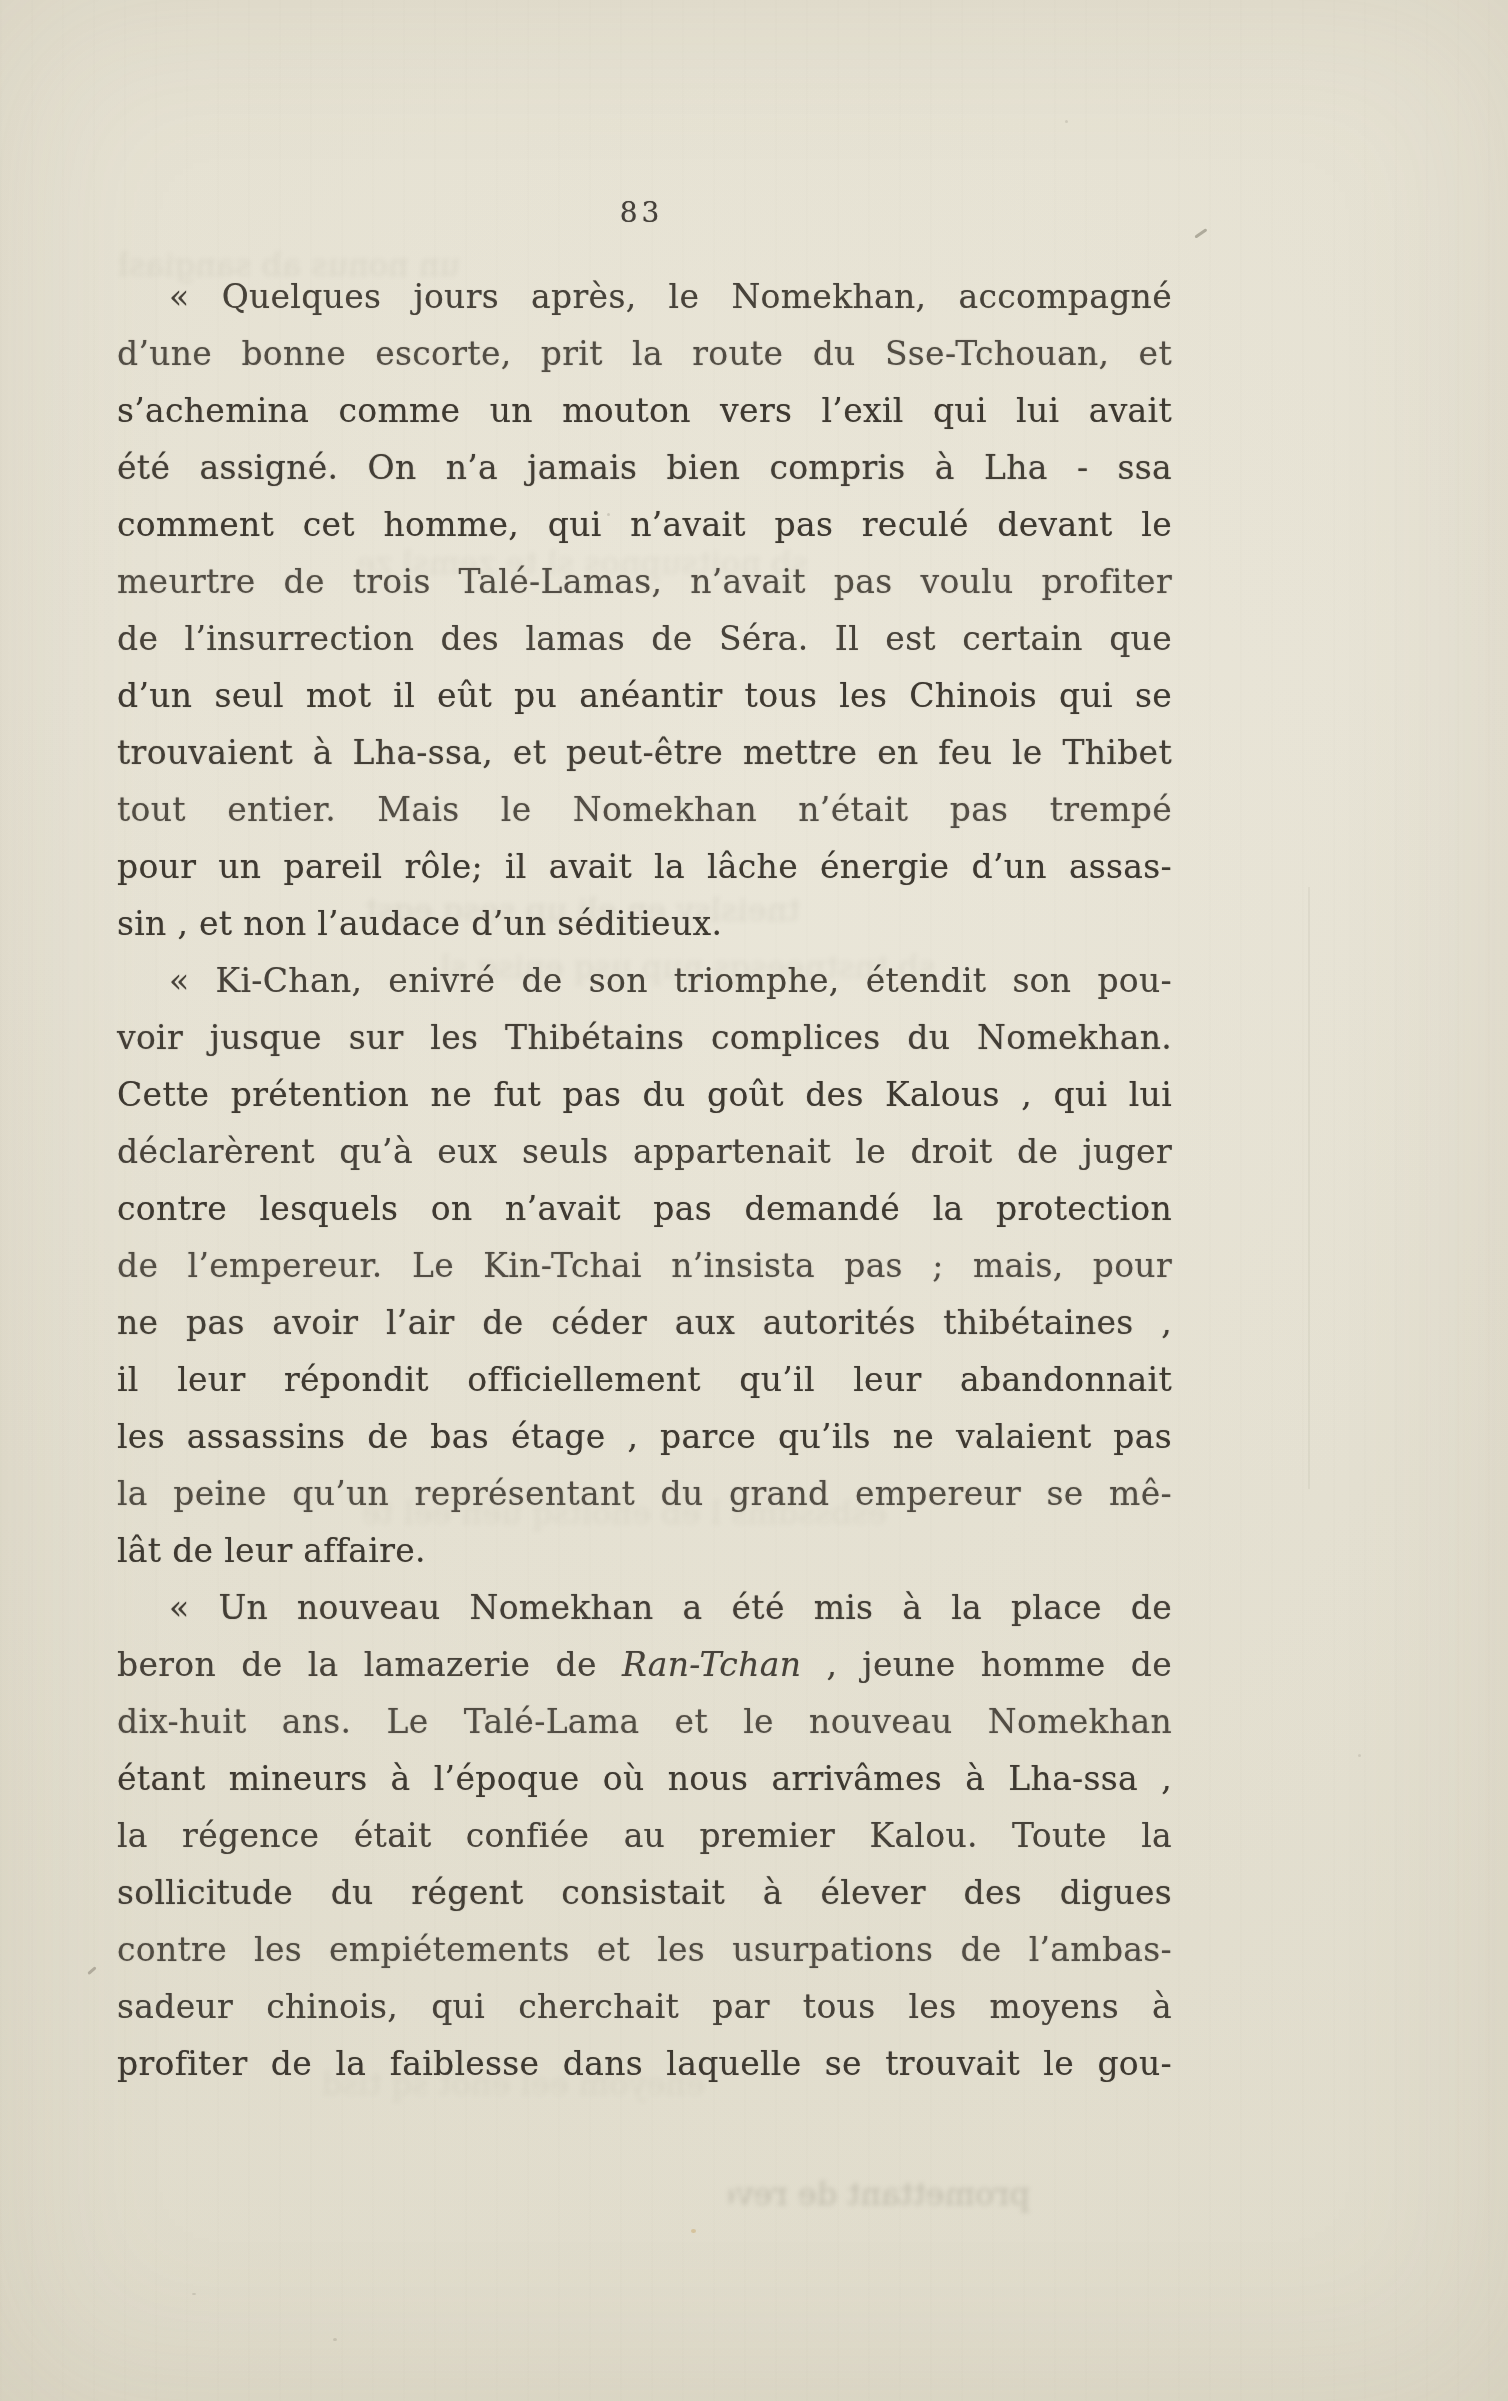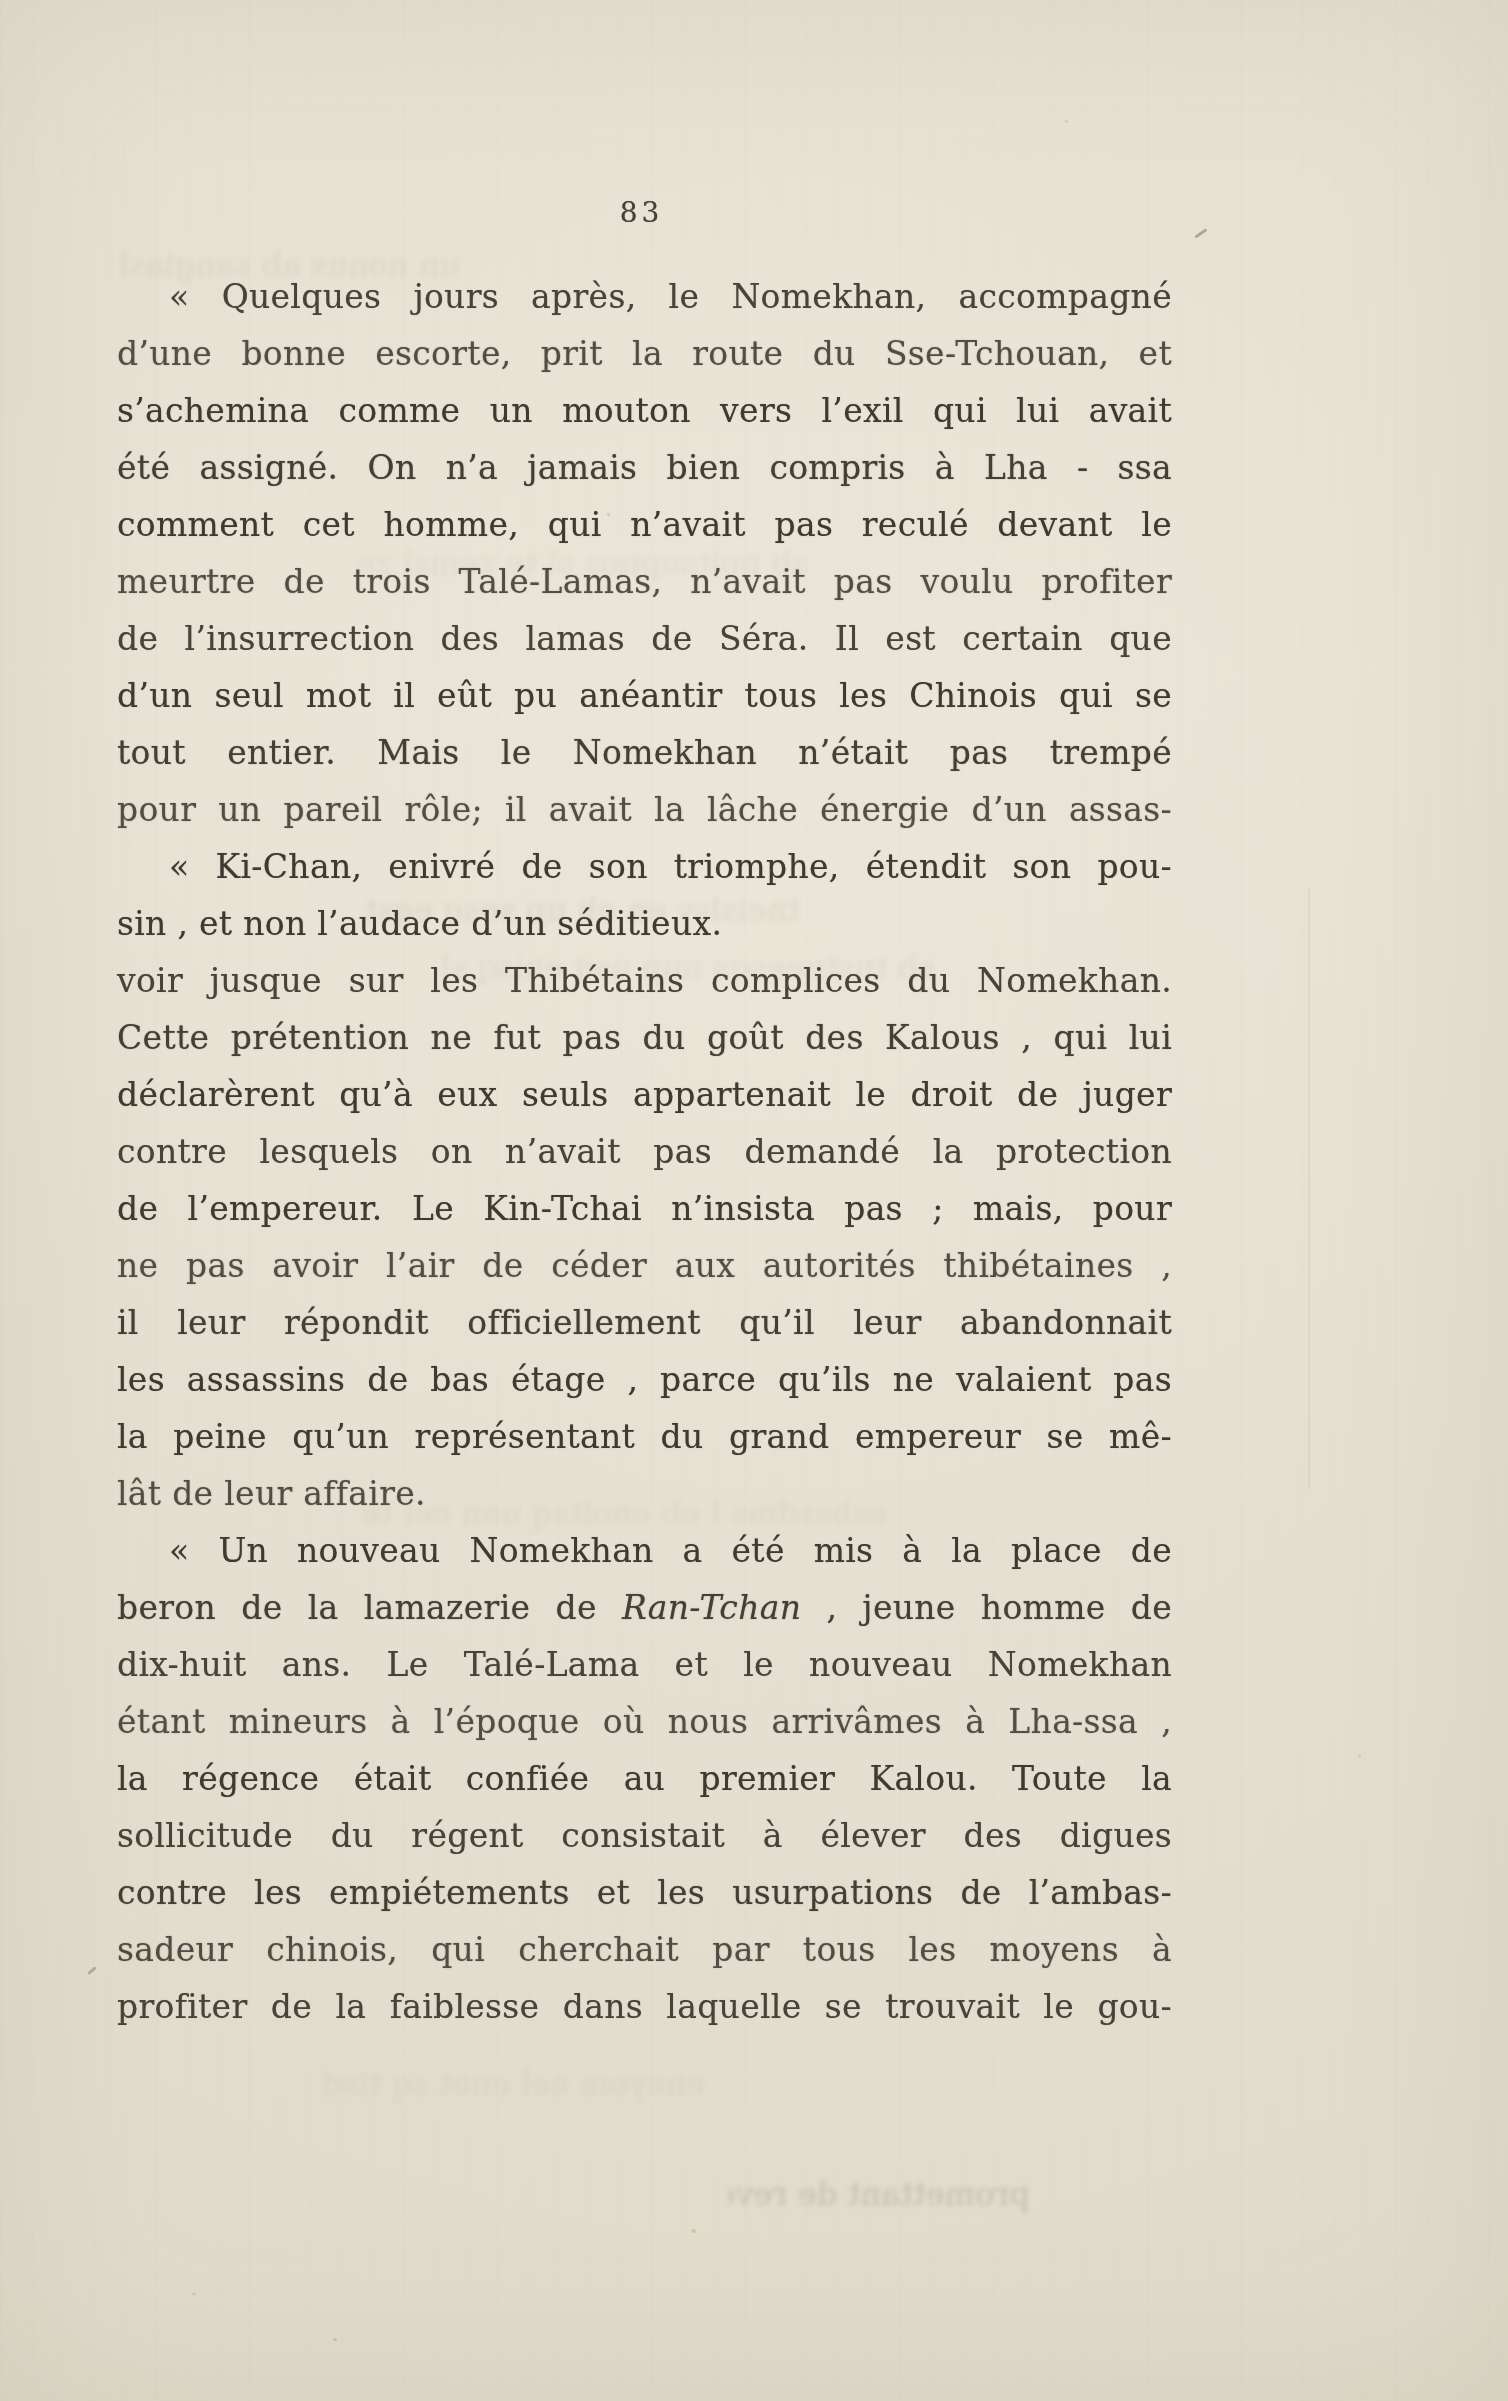--- a/index.html
+++ b/index.html
@@ -81,24 +81,25 @@
 
   <div class="text-block">
       <div class="line first">« Quelques jours après, le Nomekhan, accompagné</div>
       <div class="line">d’une bonne escorte, prit la route du Sse-Tchouan, et</div>
       <div class="line">s’achemina comme un mouton vers l’exil qui lui avait</div>
       <div class="line">été assigné. On n’a jamais bien compris à Lha - ssa</div>
       <div class="line">comment cet homme, qui n’avait pas reculé devant le</div>
       <div class="line">meurtre de trois Talé-Lamas, n’avait pas voulu profiter</div>
       <div class="line">de l’insurrection des lamas de Séra. Il est certain que</div>
       <div class="line">d’un seul mot il eût pu anéantir tous les Chinois qui se</div>
+      <div class="line">trouvaient à Lha-ssa, et peut-être mettre en feu le Thibet</div>
       <div class="line">tout entier. Mais le Nomekhan n’était pas trempé</div>
       <div class="line">pour un pareil rôle; il avait la lâche énergie d’un assas-</div>
+      <div class="line no-just">sin , et non l’audace d’un séditieux.</div>
       <div class="line first">« Ki-Chan, enivré de son triomphe, étendit son pou-</div>
-      <div class="line no-just">sin , et non l’audace d’un séditieux.</div>
       <div class="line">voir jusque sur les Thibétains complices du Nomekhan.</div>
       <div class="line">Cette prétention ne fut pas du goût des Kalous , qui lui</div>
       <div class="line">déclarèrent qu’à eux seuls appartenait le droit de juger</div>
       <div class="line">contre lesquels on n’avait pas demandé la protection</div>
       <div class="line">de l’empereur. Le Kin-Tchai n’insista pas ; mais, pour</div>
       <div class="line">ne pas avoir l’air de céder aux autorités thibétaines ,</div>
       <div class="line">il leur répondit officiellement qu’il leur abandonnait</div>
       <div class="line">les assassins de bas étage , parce qu’ils ne valaient pas</div>
       <div class="line">la peine qu’un représentant du grand empereur se mê-</div>
       <div class="line no-just">lât de leur affaire.</div>

